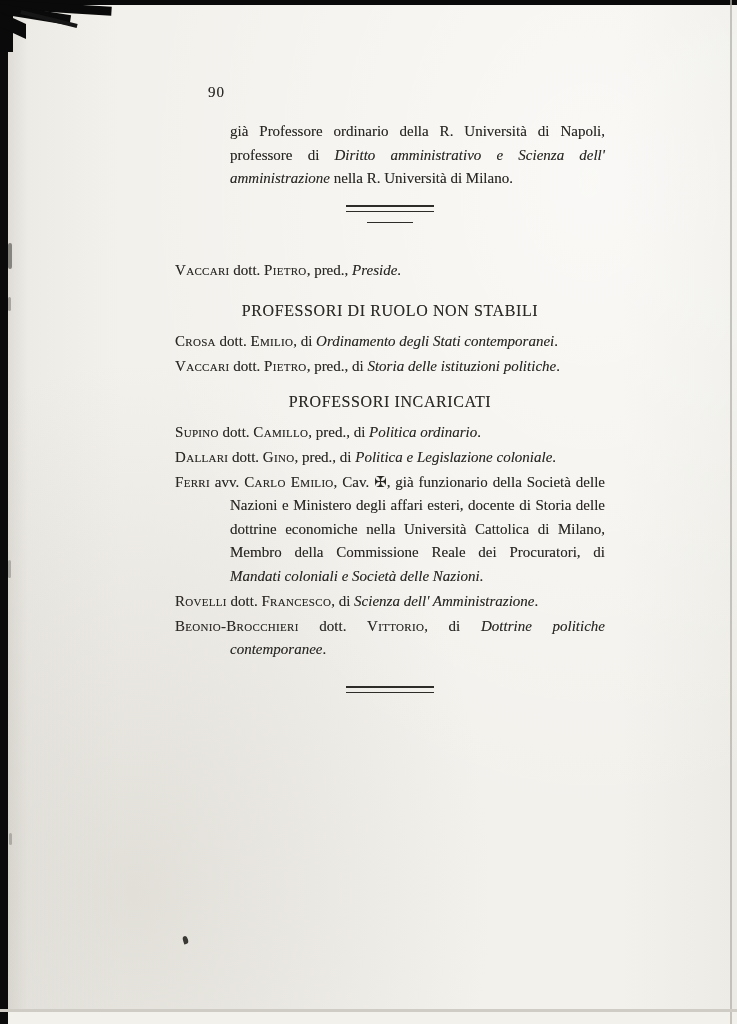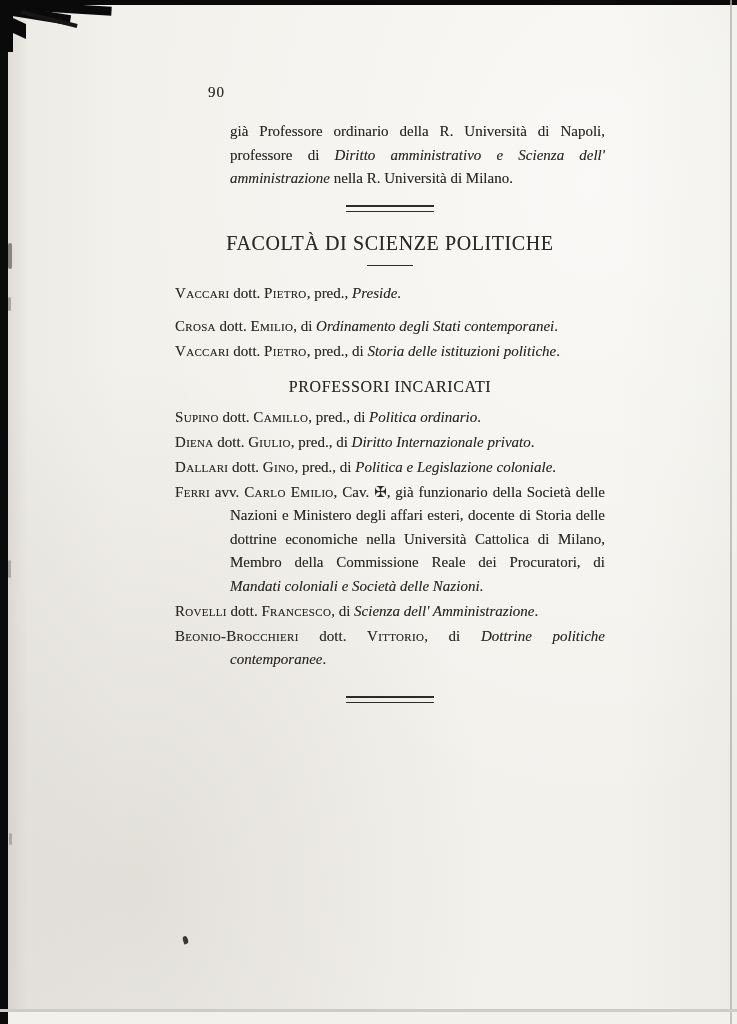--- a/index.html
+++ b/index.html
@@ -35,21 +35,21 @@
   .content{position:absolute;left:175px;top:84px;width:430px;}
   .page-number{position:absolute;left:33px;top:0;font-size:15px;letter-spacing:1px;}
   .intro{margin:36px 0 0 55px;text-align:justify;font-size:15px;line-height:23.5px;}
   .rule-double{width:88px;margin:14px auto 0;height:4px;
     border-top:2px solid #2e2c29;border-bottom:1.3px solid #2e2c29;}
   .rule-double.bottom{margin-top:24px;}
   .title{margin:20px 0 0;text-align:center;font-size:20px;font-weight:normal;letter-spacing:.6px;}
   .rule-small{width:46px;margin:10px auto 0;border-top:1.3px solid #2e2c29;height:0;}
   .entry{margin:0 0 1.5px;padding-left:55px;text-indent:-55px;text-align:justify;
     font-size:15px;line-height:23.5px;}
-  .preside{margin-top:16px;}
+  .preside{margin-top:36px;}
   .subheading{margin:20px 0 0;text-align:center;font-size:16px;font-weight:normal;letter-spacing:.6px;}
   .subheading.second{margin-top:14px;font-family:Liberation Serif, serif;}
   .entries{margin-top:10px;}
   .sc{font-variant:small-caps;letter-spacing:.3px;}
   .it{font-style:italic;}
   .content *{text-shadow:0 0 .4px rgba(45,43,40,.45);}
 </style>
 </head>
 <body>
 
@@ -70,34 +70,33 @@
   <div class="margin-mark mk4"></div>
   <div class="stray-dot"></div>
 
   <div class="content">
     <div class="page-number">90</div>
 
     <p class="intro"><span class="">già Professore ordinario della R. Università di Napoli, professore di </span><span class="it">Diritto amministrativo e Scienza dell' amministrazione</span><span class=""> nella R. Università di Milano.</span></p>
 
     <div class="rule-double"></div>
 
-    <h1 class="title">FACOLTÀ DI SCIENZE POLITICHE</h1>
     <div class="rule-small"></div>
 
     <p class="entry preside"><span class="sc">Vaccari</span><span class=""> dott. </span><span class="sc">Pietro</span><span class="">, pred., </span><span class="it">Preside</span><span class="">.</span></p>
 
+    <h2 class="subheading">PROFESSORI DI RUOLO NON STABILI</h2>
     <div class="entries">
         <p class="entry"><span class="sc">Crosa</span><span class=""> dott. </span><span class="sc">Emilio</span><span class="">, di </span><span class="it">Ordinamento degli Stati contemporanei</span><span class="">.</span></p>
         <p class="entry"><span class="sc">Vaccari</span><span class=""> dott. </span><span class="sc">Pietro</span><span class="">, pred., di </span><span class="it">Storia delle istituzioni politiche</span><span class="">.</span></p>
       </div>
 
     <h2 class="subheading second">PROFESSORI INCARICATI</h2>
     <div class="entries">
         <p class="entry"><span class="sc">Supino</span><span class=""> dott. </span><span class="sc">Camillo</span><span class="">, pred., di </span><span class="it">Politica ordinario</span><span class="">.</span></p>
-        <p class="entry"><span class="sc">Diena</span><span class=""> dott. </span><span class="sc">Giulio</span><span class="">, pred., di </span><span class="it">Diritto Internazionale privato</span><span class="">.</span></p>
         <p class="entry"><span class="sc">Dallari</span><span class=""> dott. </span><span class="sc">Gino</span><span class="">, pred., di </span><span class="it">Politica e Legislazione coloniale</span><span class="">.</span></p>
         <p class="entry"><span class="sc">Ferri</span><span class=""> avv. </span><span class="sc">Carlo Emilio</span><span class="">, Cav. ✠, già funzionario della Società delle Nazioni e Ministero degli affari esteri, docente di Storia delle dottrine economiche nella Università Cattolica di Milano, Membro della Commissione Reale dei Procuratori, di </span><span class="it">Mandati coloniali e Società delle Nazioni</span><span class="">.</span></p>
         <p class="entry"><span class="sc">Rovelli</span><span class=""> dott. </span><span class="sc">Francesco</span><span class="">, di </span><span class="it">Scienza dell' Amministrazione</span><span class="">.</span></p>
         <p class="entry"><span class="sc">Beonio-Brocchieri</span><span class=""> dott. </span><span class="sc">Vittorio</span><span class="">, di </span><span class="it">Dottrine politiche contemporanee</span><span class="">.</span></p>
       </div>
 
     <div class="rule-double bottom"></div>
   </div>
 </div>
 

